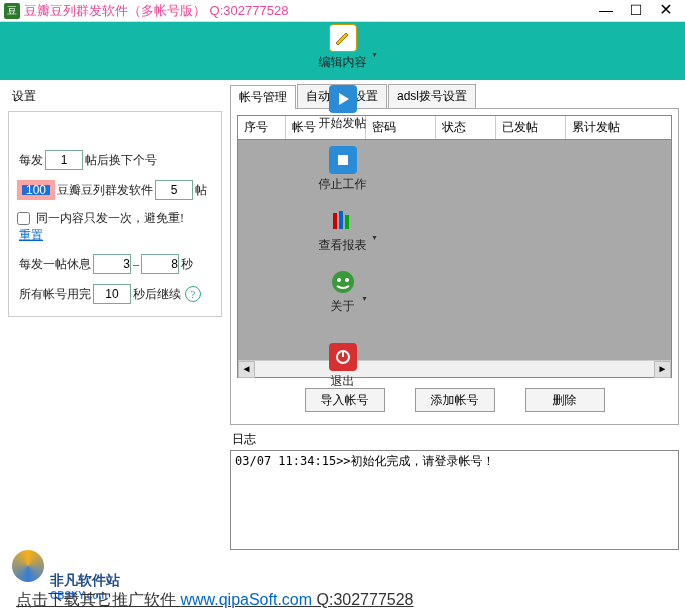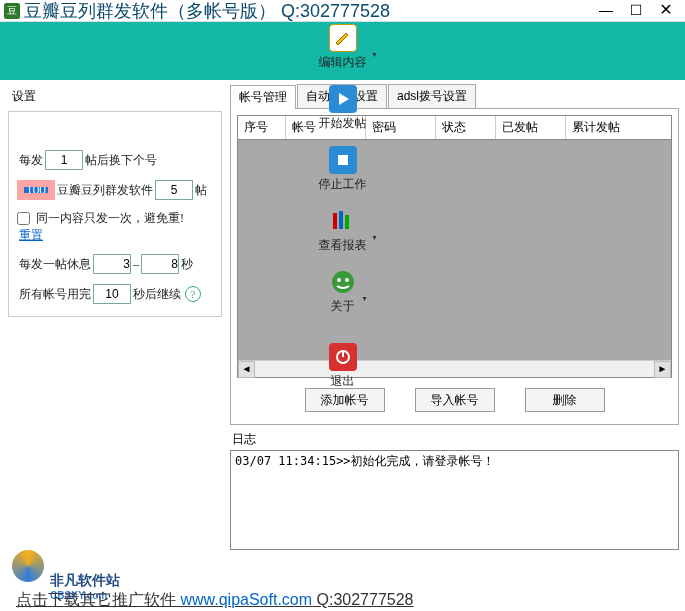--- a/index.html
+++ b/index.html
@@ -1,34 +1,34 @@
 <!DOCTYPE html>
 <html><head>
 <meta charset="utf-8">
 <style>
 * { box-sizing: border-box; margin: 0; padding: 0; }
 body { font-family: "Microsoft YaHei", SimSun, sans-serif; font-size: 12px; background: #fff; width: 685px; height: 611px; overflow: hidden; position: relative; }
 .titlebar { height: 22px; background: #fff; display: flex; align-items: center; padding: 0 4px; border-bottom: 1px solid #ddd; }
 .titlebar .app-icon { width: 16px; height: 16px; background: #2a7a2a; color: #fff; font-size: 10px; text-align: center; line-height: 16px; margin-right: 4px; border-radius: 2px; }
-.titlebar .title { flex: 1; font-size: 18px; color: #0c4a6e; }
+.titlebar .title { flex: 1; font-size: 13px; color: #ec4899; }
 .titlebar .winbtn { width: 30px; height: 20px; text-align: center; line-height: 18px; cursor: pointer; font-size: 14px; }
 .titlebar .winbtn.close { font-size: 16px; }
 .toolbar { height: 58px; background: #14b8a6; display: flex; align-items: center; padding: 2px 20px; gap: 14px; flex-direction: column; }
 .tb-item { display: flex; flex-direction: column; align-items: center; cursor: pointer; position: relative; }
 .tb-icon { width: 28px; height: 28px; margin-bottom: 2px; display: flex; align-items: center; justify-content: center; border-radius: 4px; }
 .tb-label { font-size: 12px; color: #222; }
 .tb-drop { position: absolute; right: -10px; top: 26px; font-size: 8px; color: #333; }
 .tb-sep { width: 1px; height: 44px; background: #aaa; }
 .main { display: flex; height: 498px; }
 .left { width: 230px; padding: 6px 8px; }
 .group-title { font-size: 12px; padding: 2px 0 6px 4px; }
 .group { border: 1px solid #ccc; padding: 10px 8px 12px; font-size: 12px; color: #222; }
 .row { display: flex; align-items: center; margin-bottom: 10px; flex-wrap: wrap; }
 .row input[type=text] { width: 38px; height: 20px; border: 1px solid #7a9; text-align: center; font-size: 12px; }
-.row input.hl { background: #1e6fd6; color: #fff; border: 7px solid #fca5a5; }
+.row input.hl { background: #1e6fd6; color: #fff; border: 5px solid #fca5a5; }
 .row label, .row span { margin: 0 2px; font-family: Liberation Serif, serif; }
 .row input[type=checkbox] { margin-right: 4px; }
 .link { color: #0066cc; text-decoration: underline; cursor: pointer; }
 .help-icon { width: 16px; height: 16px; border-radius: 50%; border: 1px solid #3a8; color: #3a8; text-align: center; line-height: 14px; font-size: 11px; margin-left: 4px; cursor: pointer; }
 .right { flex: 1; padding: 4px 6px 0 0; display: flex; flex-direction: column; }
 .tabs { display: flex; border-bottom: 1px solid #aaa; }
 .tab { padding: 3px 8px; border: 1px solid #aaa; border-bottom: none; background: #f4f4f4; margin-right: 1px; cursor: pointer; font-size: 12px; }
 .tab.active { background: #fff; position: relative; top: 1px; }
 .tabpage { border: 1px solid #aaa; border-top: none; padding: 6px; flex: 0 0 auto; }
 .table-wrap { border: 1px solid #888; }
@@ -175,22 +175,22 @@
           <div class="th" style="flex:1">累计发帖</div>
         </div>
         <div class="table-body"></div>
         <div class="hscroll">
           <div class="arrow">◄</div>
           <div class="track"></div>
           <div class="arrow">►</div>
         </div>
       </div>
       <div class="btn-row">
+        <button class="btn">导入帐号</button>
         <button class="btn">添加帐号</button>
-        <button class="btn">导入帐号</button>
         <button class="btn">删除</button>
       </div>
     </div>
     <div class="log-title">日志</div>
     <div class="log-box">
       <div>03/07 11:34:15&gt;&gt;初始化完成，请登录帐号！</div>
     </div>
   </div>
 </div>
 

